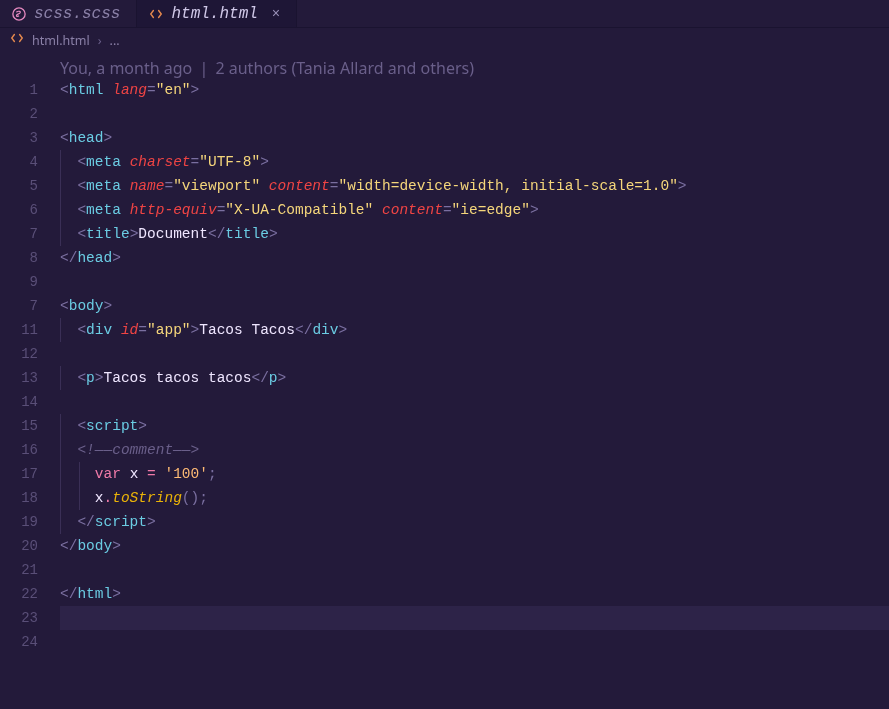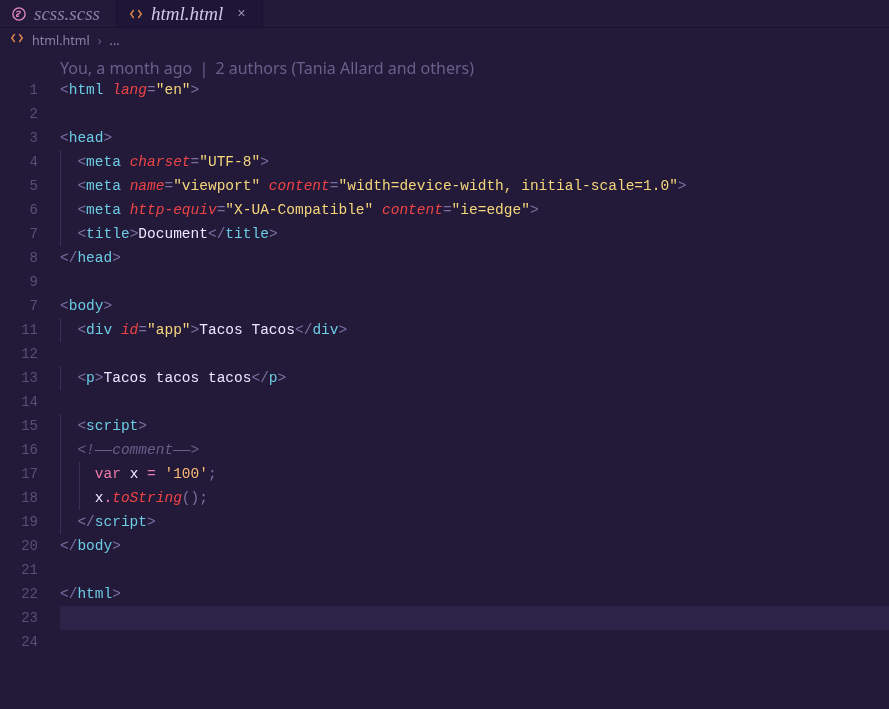--- a/index.html
+++ b/index.html
@@ -24,21 +24,21 @@
   gap:8px;
   color:#8b81a8;
   cursor:pointer;
   border-right:1px solid #1a1330;
 }
 .tab.active {
   background:#1e1636;
   color:#d0c8e8;
 }
 .tab-icon { display:inline-flex; }
-.tab-label { font-size:19px; font-family:Liberation Serif, serif; font-style:italic;text-align:center; }
+.tab-label { font-size:16px; font-family:Liberation Mono, monospace; font-style:italic;text-align:center; }
 .tab.active .tab-label { font-style:italic; }
 .tab-close { margin-left:6px; color:#9a90b8; font-size:14px; line-height:1; }
 .breadcrumb {
   display:flex;
   align-items:center;
   height:24px;
   padding:0 10px;
   gap:8px;
   color:#8b81a8;
   font-size:12.5px;
@@ -92,21 +92,21 @@
 .tag   { color:#6bcce3; }    
 .dt    { color:#f07aa8; }    
 .dtt   { color:#a6d98a; font-style:italic; }
 .attr  { color:#ef4444; font-style:italic; }
 .str   { color:#f5d67b; }    
 .txt   { color:#efe6ff; }    
 .cmt   { color:#6a5f8a; font-style:italic; }
 .kw    { color:#f07aa8; }
 .var   { color:#efe6ff; }
 .num   { color:#fdba74; }
-.fn    { color:#ef4444; font-style:italic; }
+.fn    { color:#eab308; font-style:italic; }
 .op    { color:#f07aa8; }
 
 .ig1 { position:absolute; left:0; top:0; width:19px; height:24px; border-left:1px solid #3a2f56; pointer-events:none;}
 .ig2 { position:absolute; left:19px; top:0; width:19px; height:24px; border-left:1px solid #3a2f56; pointer-events:none;}
 </style>
 </head>
 <body>
 
 <div class="tabs">
   <div class="tab">

